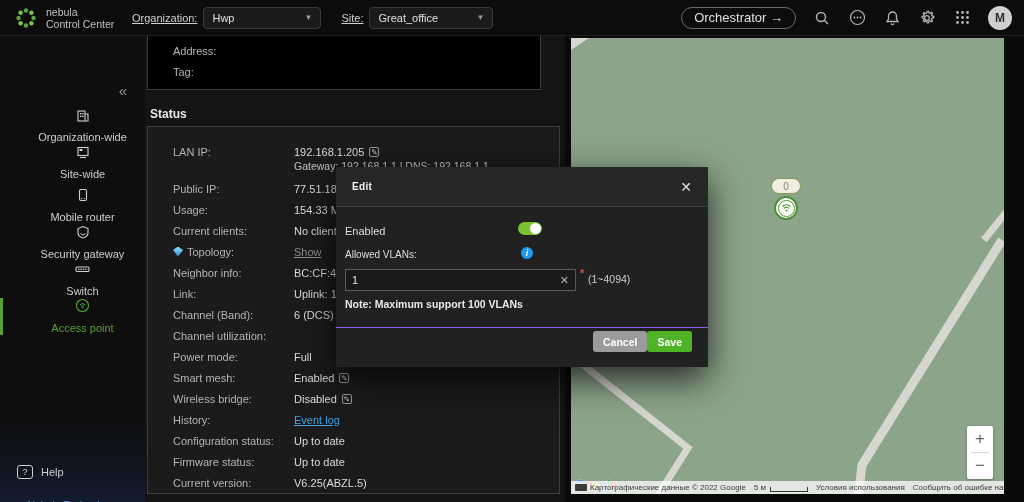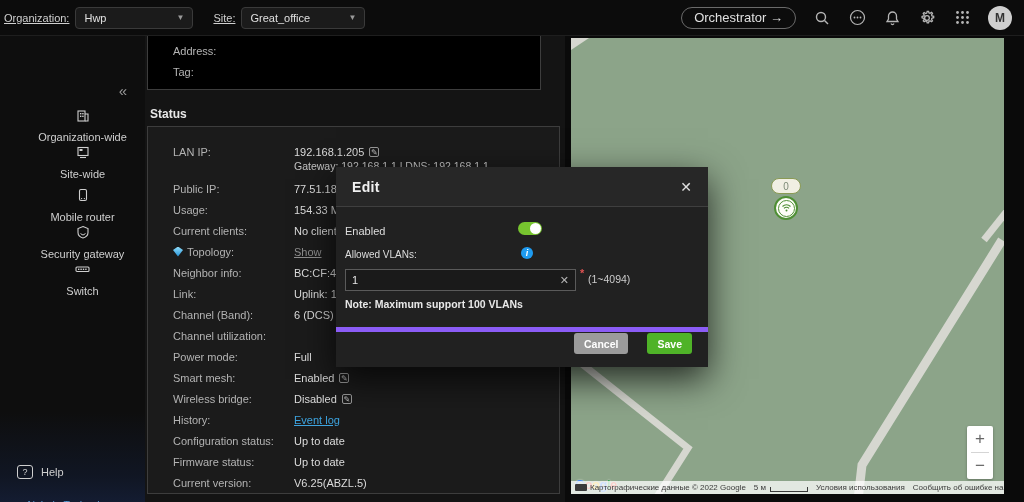--- a/index.html
+++ b/index.html
@@ -64,47 +64,67 @@
   .attrib { position:absolute; left:0; bottom:0; width:100%; height:13px; display:flex; align-items:stretch; font-size:8px; color:#3a3a3a; }
   .chip { background:rgba(255,255,255,.75); display:flex; align-items:center; padding:0 4px; white-space:nowrap; }
   .glogo { position:absolute; left:4px; bottom:2px; font-size:13px; font-weight:bold; letter-spacing:-.5px; }
   .glogo span { text-shadow:0 0 2px rgba(255,255,255,.8); }
   .scalebar { width:38px; height:5px; border-left:1px solid #3a3a3a; border-right:1px solid #3a3a3a; border-bottom:1px solid #3a3a3a; margin-left:4px; margin-top:3px; }
   .kbd { display:inline-block; width:12px; height:7px; background:#3a3a3a; border-radius:1px; margin-right:3px; }
 
   
   .modal { position:absolute; top:167px; left:336px; width:372px; height:200px; background:#212121; box-shadow:0 12px 34px rgba(0,0,0,.75); z-index:10; }
   .modal-hd { height:40px; background:#272727; border-bottom:1px solid #3f3f3f; display:flex; align-items:center; padding:0 16px; }
-  .modal-title { color:#f0f0f0; font-size:14px; font-weight:bold; letter-spacing:.3px; }
+  .modal-title { color:#f0f0f0; font-size:10px; font-weight:bold; letter-spacing:.3px; }
   .modal-x { margin-left:auto; color:#e0e0e0; font-size:14px; cursor:pointer; }
   .modal-bd { position:relative; height:120px; }
   .m-enabled { position:absolute; left:9px; top:18px; color:#dddddd; font-size:11px; }
   .m-toggle { position:absolute; left:182px; top:15px; width:24px; height:13px; border-radius:7px; background:#77c42f; cursor:pointer; }
   .m-toggle::after { content:""; position:absolute; right:1px; top:1px; width:11px; height:11px; border-radius:50%; background:#fff; }
   .m-vlans { position:absolute; left:9px; top:42px; color:#dddddd; font-size:10px; }
   .m-info { position:absolute; left:185px; top:40px; width:12px; height:12px; border-radius:50%; background:#1e9bf0; color:#fff; font-size:9px; font-weight:bold; font-style:italic; display:flex; align-items:center; justify-content:center; cursor:pointer; }
   .m-inputwrap { position:absolute; left:9px; top:62px; width:231px; height:22px; background:#1a1a1a; border:1px solid #5a5a5a; display:flex; align-items:center; }
   .m-input { flex:1; background:transparent; border:none; outline:none; color:#e6e6e6; font-size:11px; padding:0 6px; font-family:"Liberation Sans", sans-serif; }
   .m-clear { color:#b5b5b5; font-size:11px; padding-right:6px; cursor:pointer; }
   .m-star { position:absolute; left:244px; top:60px; color:#e05252; font-size:11px; font-weight:bold; }
   .m-range { position:absolute; left:252px; top:66px; color:#cccccc; font-size:10.5px; }
   .m-note { position:absolute; left:9px; top:91px; color:#e8e8e8; font-size:10.5px; font-weight:bold; }
-  .modal-ft { height:28px; border-top:5px solid #8b5cf6; display:flex; align-items:center; justify-content:flex-end; gap:19px; padding:0 16px; }
+  .modal-ft { height:28px; border-top:1px solid #8b5cf6; display:flex; align-items:center; justify-content:flex-end; gap:0; padding:0 16px; }
   .btn { height:21px; border:none; border-radius:3px; color:#fff; font-size:10.5px; font-weight:bold; padding:0 10px; cursor:pointer; font-family:"Liberation Sans", sans-serif; }
   .btn-cancel { background:#9b9b9b; }
   .btn-save { background:#4fb328; }
 
   svg { display:block; }
 </style>
 </head>
 <body>
 
 <div class="app">
 
   <div class="topbar">
+    <div class="brand">
+      <span>
+        <svg width="24" height="24" viewBox="0 0 24 24">
+          <g fill="#5ba637">
+            <circle cx="12" cy="4.5" r="2.2"></circle>
+              <circle cx="17.4" cy="6.8" r="2.2" fill="#7cc24e"></circle>
+            <circle cx="19.5" cy="12" r="2.2"></circle>
+              <circle cx="17.4" cy="17.2" r="2.2" fill="#7cc24e"></circle>
+            <circle cx="12" cy="19.5" r="2.2"></circle>
+              <circle cx="6.6" cy="17.2" r="2.2" fill="#7cc24e"></circle>
+            <circle cx="4.5" cy="12" r="2.2"></circle>
+              <circle cx="6.6" cy="6.8" r="2.2" fill="#7cc24e"></circle>
+          </g>
+        </svg>
+      </span>
+      <div class="brand-text">
+        <div>nebula</div>
+        <div>Control Center</div>
+      </div>
+    </div>
     <div class="hgroup">
       <span class="hlabel">Organization:</span>
       <div class="dropdown dd-org">
         <span>Hwp</span>
         <span class="caret">▼</span>
       </div>
       <span class="hlabel">Site:</span>
       <div class="dropdown dd-site">
         <span>Great_office</span>
         <span class="caret">▼</span>
@@ -212,20 +232,30 @@
               <g fill="#cfcfcf">
                 <rect x="3" y="6.6" width="1.4" height="1.4"></rect>
                 <rect x="5.4" y="6.6" width="1.4" height="1.4"></rect>
                 <rect x="7.8" y="6.6" width="1.4" height="1.4"></rect>
                 <rect x="10.2" y="6.6" width="1.4" height="1.4"></rect>
               </g>
             </svg>
         </span>
         <span>Switch</span>
       </div>
+      <div class="nav-item active">
+        <span class="ni">
+          <svg width="15" height="15" viewBox="0 0 15 15">
+              <circle cx="7.5" cy="7.5" r="6" fill="none" stroke="#56a032" stroke-width="1.2"></circle>
+              <path d="M4.8 6.8 a4 4 0 0 1 5.4 0 M6 8.4 a2.2 2.2 0 0 1 3 0" fill="none" stroke="#56a032" stroke-width="1"></path>
+              <circle cx="7.5" cy="9.8" r=".8" fill="#56a032"></circle>
+            </svg>
+        </span>
+        <span>Access point</span>
+      </div>
     </div>
     <div class="help-row">
       <span class="help-ic">?</span>
       <span>Help</span>
     </div>
     <a class="partner">Nebula Technology Alliance Partner</a>
   </div>
 
   <div class="content">
     <div class="info-panel">

